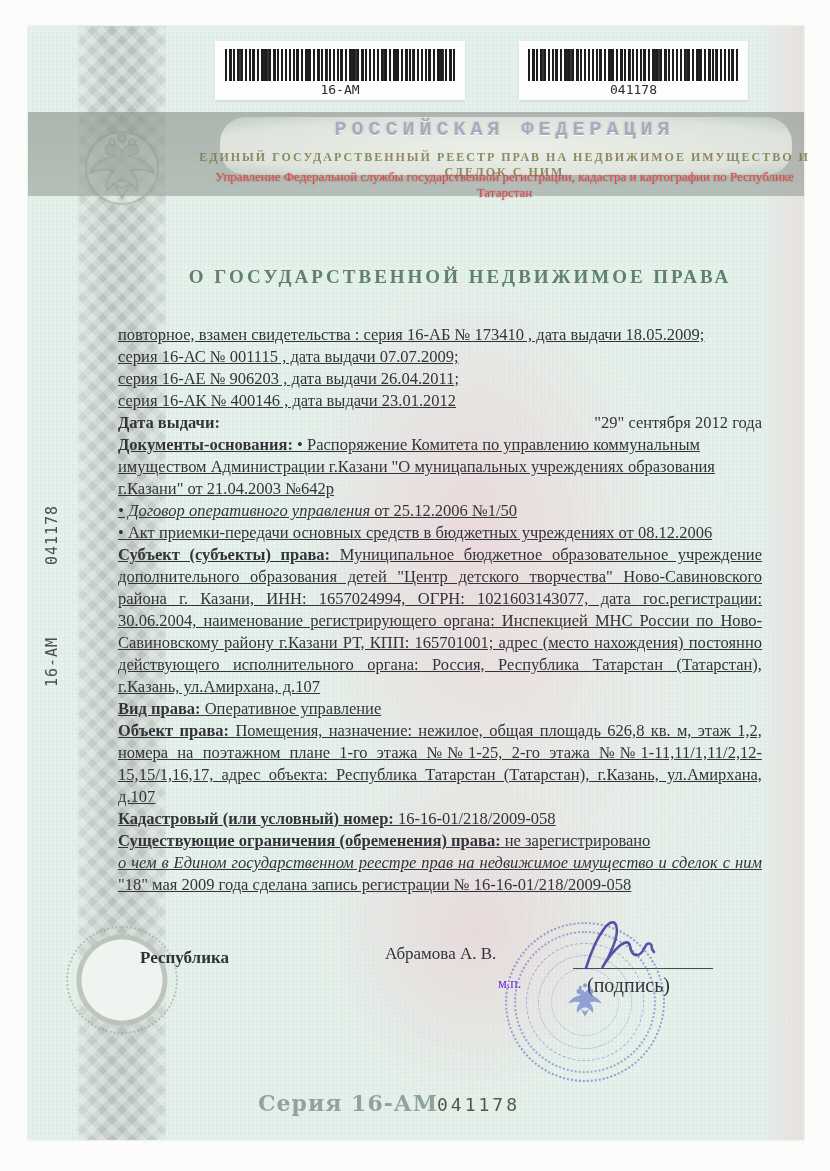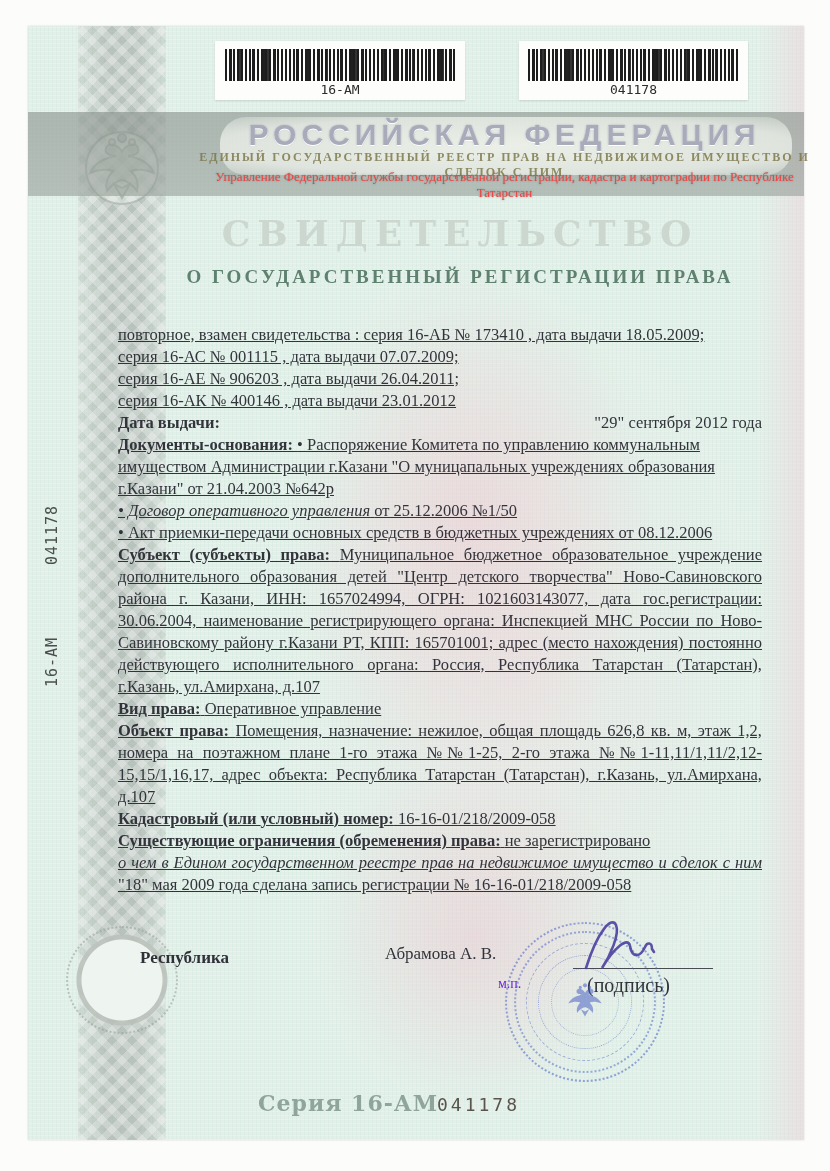--- a/index.html
+++ b/index.html
@@ -27,22 +27,22 @@
   .emblem{position:absolute;left:80px;top:116px;width:84px;height:110px;opacity:.55;}
   .rosette{position:absolute;left:64px;top:924px;width:116px;height:112px;border-radius:50%;
            background:radial-gradient(circle,#eef4ef 0 40px,rgba(186,192,186,.85) 41px 45px,rgba(186,192,186,0) 46px);}
   .rosette:after{content:"";position:absolute;inset:2px;border-radius:50%;border:2px dotted rgba(150,158,152,.55);}
   
   .band{position:absolute;left:28px;top:112px;width:776px;height:84px;
         background:linear-gradient(180deg,rgba(132,140,134,.58),rgba(150,158,152,.6));}
   .band-light{position:absolute;left:192px;top:5px;right:12px;height:58px;border-radius:26px;
         background:radial-gradient(ellipse at center,rgba(238,242,235,.95),rgba(238,242,235,.75) 72%,rgba(238,242,235,.3));}
   .hdr{position:absolute;left:195px;right:16px;text-align:center;}
-  .hdr-country{top:118px;font-size:30px;font-weight:bold;letter-spacing:5px;color:#a9abba;
-               text-shadow:0 1px 0 #ffffff,0 0 2px rgba(96,96,130,.45);font-family:Liberation Sans, sans-serif;}
+  .hdr-country{top:118px;font-size:20px;font-weight:bold;letter-spacing:5px;color:#a9abba;
+               text-shadow:0 1px 0 #ffffff,0 0 2px rgba(96,96,130,.45);font-family:Liberation Mono, monospace;}
   .hdr-registry{top:150px;font-size:12px;font-weight:bold;letter-spacing:2px;color:rgba(122,117,70,.82);}
   .hdr-office{top:169px;font-size:13px;color:#ef4444;text-shadow:0 0 2px rgba(90,96,90,.6);}
   
   .bc{position:absolute;top:41px;height:59px;background:#fdfdfb;box-shadow:0 1px 2px rgba(0,0,0,.12);}
   .bc-left{left:215px;width:250px;}
   .bc-right{left:519px;width:229px;}
   .bars{position:absolute;left:4%;top:8px;width:92%;height:32px;
         background-image:
           repeating-linear-gradient(90deg,#1d1d1d 0 2px,transparent 2px 4px),
           repeating-linear-gradient(90deg,transparent 0 5px,#202020 5px 7px,transparent 7px 11px),
@@ -123,22 +123,21 @@
 
   <div class="bc bc-left">
     <div class="bars"></div>
     <div class="bc-label">16-АМ</div>
   </div>
   <div class="bc bc-right">
     <div class="bars"></div>
     <div class="bc-label">041178</div>
   </div>
 
-  <div class="title">СВИДЕТЕЛЬСТВО</div>
-  <div class="subtitle">О  ГОСУДАРСТВЕННЫЙ  РЕГИСТРАЦИИ  ПРАВА</div>
+  <div class="subtitle">О  ГОСУДАРСТВЕННОЙ  НЕДВИЖИМОЕ  ПРАВА</div>
 
   <div class="bodytext">
     <p>повторное, взамен свидетельства : серия 16-АБ  № 173410 , дата выдачи 18.05.2009;</p>
     <p>серия 16-АС  № 001115 , дата выдачи 07.07.2009;</p>
     <p>серия 16-АЕ  № 906203 , дата выдачи 26.04.2011;</p>
     <p>серия 16-АК  № 400146 , дата выдачи 23.01.2012</p>
 
     <div class="date-row">
       <b class="lbl">Дата выдачи:</b>
       <span>"29" сентября 2012 года</span>

